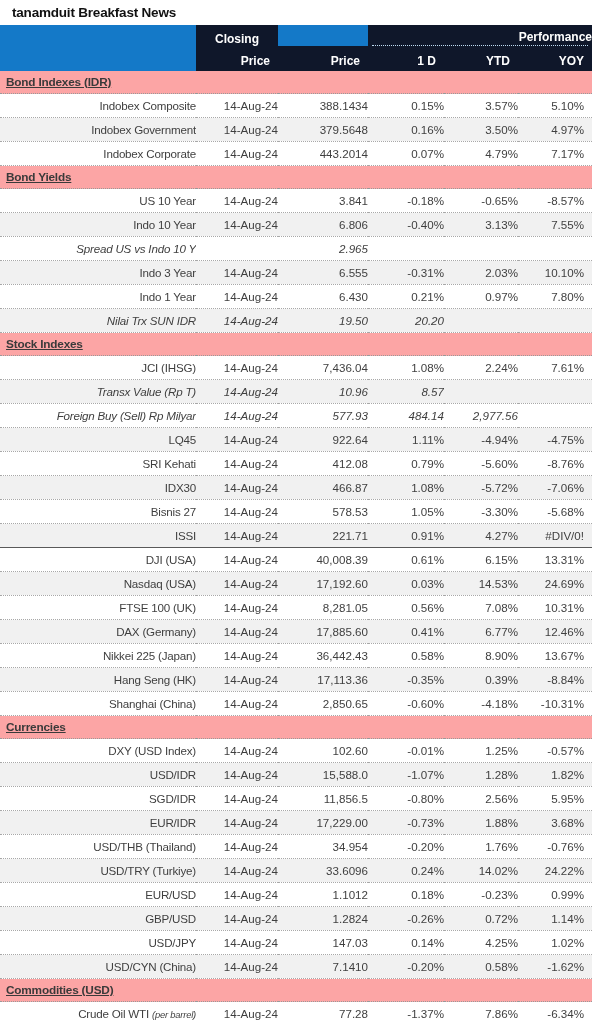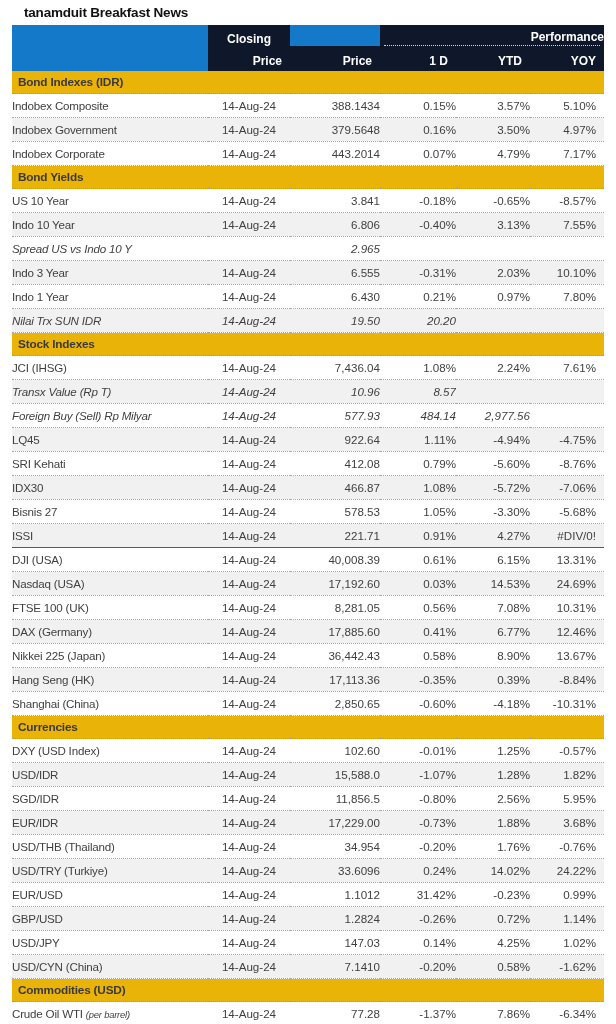--- a/index.html
+++ b/index.html
@@ -12,21 +12,21 @@
     height: 1024px;
     font-family: "Liberation Sans", sans-serif;
     color: #3f3f3f;
     overflow: hidden;
   }
   .page {
     position: relative;
     width: 616px;
     height: 1024px;
     box-sizing: border-box;
-    padding: 0 12px;
+    padding: 0 0;
   }
 
   
   .doc-title {
     font-size: 13.5px;
     font-weight: bold;
     color: #111111;
     letter-spacing: -0.2px;
     padding: 5px 0 4px 12px;
     line-height: 1.2;
@@ -66,49 +66,50 @@
   .perf-underline {
     display: block;
     margin: 1px 4px 0 4px;
     border-bottom: 1.5px dotted #bfdcf2;
     height: 0;
   }
   .hdr-blank { background: #1479c8; }
 
   
   tr.section td {
-    background: #eab308;
+    background: #fca5a5;
     color: #3a3a3a;
     font-weight: bold;
     font-size: 11.8px;
     height: 19px;
     padding: 1px 0 2px 6px;
     border-bottom: 1.5px dotted #9a9a9a;
     letter-spacing: -0.2px;
+    text-decoration: underline;
   }
 
   
   tr.data td {
     height: 23px;
     border-bottom: 1.5px dotted #a8a8a8;
     padding: 0;
     vertical-align: middle;
     white-space: nowrap;
     overflow: hidden;
   }
   tr.data.shaded td { background: #f1f1f1; }
   tr.data.plain td  { background: #ffffff; }
 
   td.label {
     padding-left: 22px;
-    text-align: left;
+    text-align: right;
     letter-spacing: -0.2px;
     text-overflow: clip;
   }
-  td.date  { text-align: center; padding-right: 6px; }
+  td.date  { text-align: right; padding-right: 6px; }
   td.price { text-align: right; padding-right: 14px; }
   td.num   { text-align: right; padding-right: 14px; }
   td.num.last { padding-right: 8px; }
 
   .italic td, td.italic { font-style: italic; }
   .sm { font-size: 9.4px; font-style: italic; }
 
   
   tr.divider-above td {
     border-top: 1.4px solid #5a5a5a;
@@ -399,21 +400,21 @@
           <td class="date">14-Aug-24</td>
           <td class="price">33.6096</td>
           <td class="num">0.24%</td>
           <td class="num">14.02%</td>
           <td class="num last">24.22%</td>
         </tr>
         <tr class="data plain">
           <td class="label"><span>EUR/USD</span></td>
           <td class="date">14-Aug-24</td>
           <td class="price">1.1012</td>
-          <td class="num">31.42%</td>
+          <td class="num">0.18%</td>
           <td class="num">-0.23%</td>
           <td class="num last">0.99%</td>
         </tr>
         <tr class="data shaded">
           <td class="label"><span>GBP/USD</span></td>
           <td class="date">14-Aug-24</td>
           <td class="price">1.2824</td>
           <td class="num">-0.26%</td>
           <td class="num">0.72%</td>
           <td class="num last">1.14%</td>

